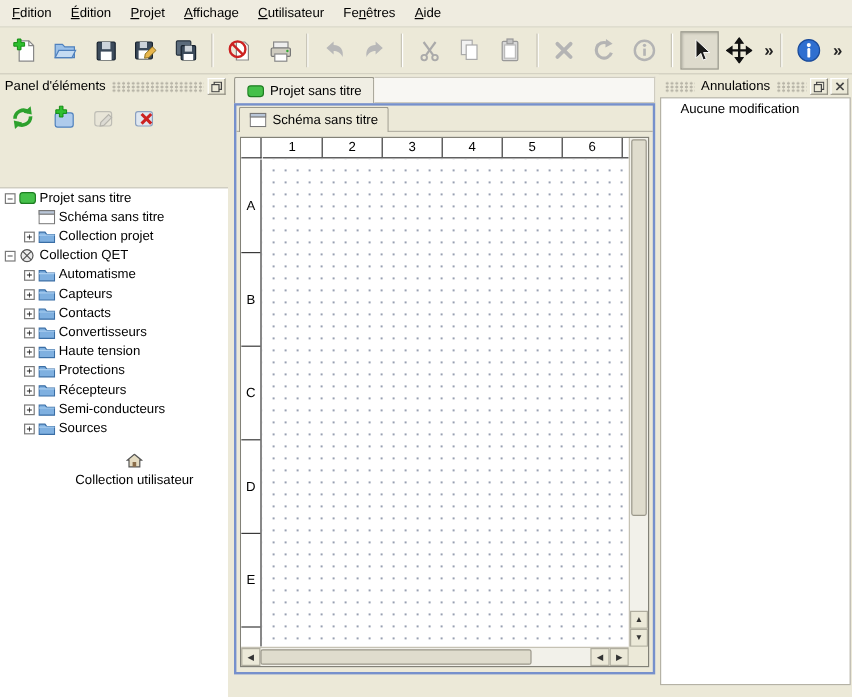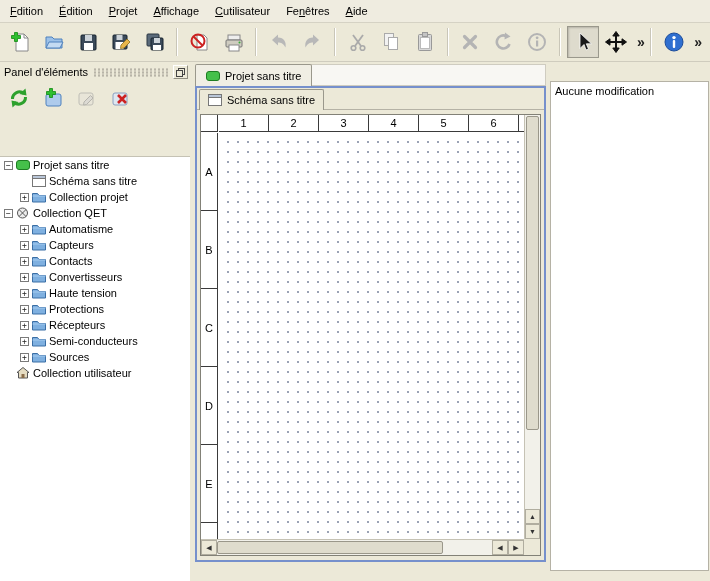--- a/index.html
+++ b/index.html
@@ -79,21 +79,21 @@
   .hthumb { width:70%; margin:1px 0; background:#dfdccd; border:1px solid #9a978a; border-radius:2px; }
   .hspacer { flex:1; }
   .sb-btn { width:16px; height:15px; flex:0 0 16px; background:#ece9d8; border:1px solid #b0ad9f;
             display:flex; align-items:center; justify-content:center; font-size:7px; color:#333; }
   .vbtns { position:absolute; left:0; right:0; bottom:0; }
   .vbtns .sb-btn { width:100%; }
   .scorner { position:absolute; right:0; bottom:0; width:16px; height:16px; background:#ece9d8; }
 
   
   .undo-list { position:absolute; left:1px; right:1px; top:19px; bottom:10px; background:#fff; border:1px solid #b5b2a5; }
-  .undo-item { padding:3px 4px; }
+  .undo-item { padding:3px 16px; }
 </style>
 </head>
 <body>
 
 <div class="app">
 
   <div class="menubar">
       <div class="menu-item">
         <span></span>
         <span class="u">F</span>
@@ -438,21 +438,21 @@
         <div class="trow" style="padding-left: 20px;">
           <span class="exp">+</span>
           <span class="ticon">
             <svg width="14" height="12">
               <path d="M0.5 2.5 h5 l1.5 2 h6.5 v6.5 h-13 z" fill="#7fb0e0" stroke="#3a6ea5"></path>
               <path d="M0.5 5 h13" stroke="#a8cdf0"></path>
             </svg>
           </span>
           <span class="tlabel">Sources</span>
         </div>
-        <div class="trow" style="padding-left: 4px;">
+        <div class="trow" style="padding-left: 16px; flex-direction: column;">
           <span class="expspace"></span>
           <span class="ticon">
             <svg width="14" height="12">
               <path d="M7 0.5 L13 5.5 H11.5 V11 H2.5 V5.5 H1 Z" fill="#e5dcc2" stroke="#555"></path>
               <rect x="5.5" y="7" width="3" height="4" fill="#8a6d4a"></rect>
             </svg>
           </span>
           <span class="tlabel">Collection utilisateur</span>
         </div>
       </div>
@@ -514,18 +514,36 @@
           <div class="hspacer"></div>
           <div class="sb-btn">◀</div>
           <div class="sb-btn">▶</div>
         </div>
         <div class="scorner"></div>
       </div>
     </div>
   </div>
 
   <div class="right-dock">
+    <div class="dock-title">
+      <span class="grip"></span>
+      <span class="ttext">Annulations</span>
+      <span class="grip"></span>
+      <span class="dock-btns">
+        <span class="dock-btn">
+          <svg width="9" height="9">
+            <rect x="2.5" y="0.5" width="6" height="6" fill="none" stroke="#444"></rect>
+            <rect x="0.5" y="2.5" width="6" height="6" fill="#ece9d8" stroke="#444"></rect>
+          </svg>
+        </span>
+        <span class="dock-btn">
+          <svg width="8" height="8">
+            <path d="M1 1 L7 7 M7 1 L1 7" stroke="#444" stroke-width="1.4"></path>
+          </svg>
+        </span>
+      </span>
+    </div>
     <div class="undo-list">
       <div class="undo-item">Aucune modification</div>
     </div>
   </div>
 
 </div>
 
 </body></html>

